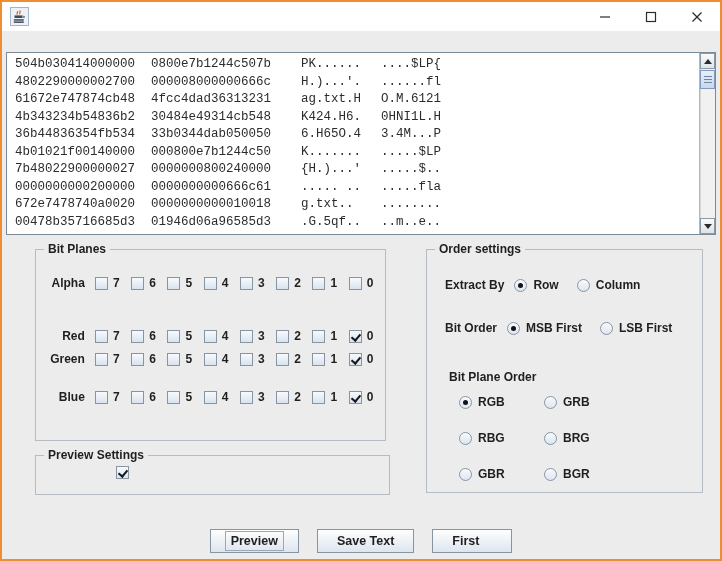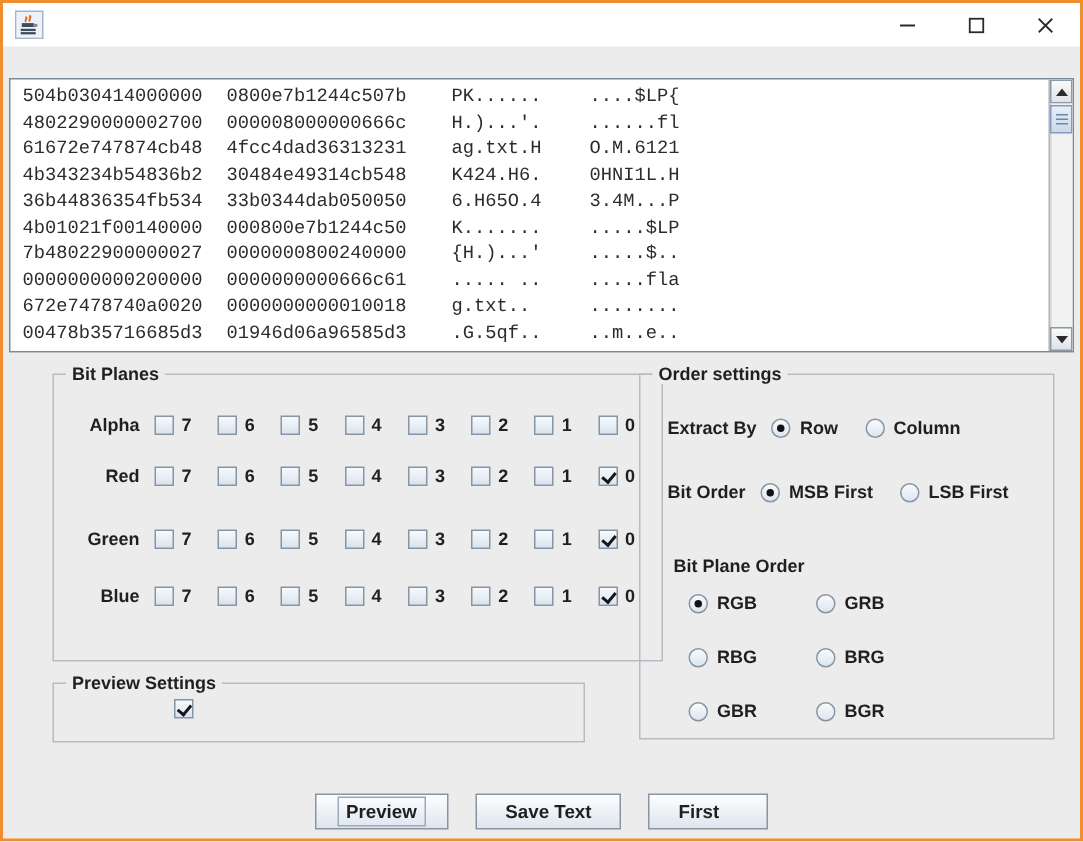--- a/index.html
+++ b/index.html
@@ -93,21 +93,21 @@
     font-size: 12.5px;
     line-height: 17.5px;
     color: #2c2c2c;
     white-space: pre;
     letter-spacing: 0px;
   }
   .hexline { height: 17.5px; }
   .hexline .c1 { display:inline-block; width: 136px; }
   .hexline .c2 { display:inline-block; width: 150px; }
   .hexline .c3 { display:inline-block; width: 80px; }
-  .hexline .c4 { display:inline-block;margin-left:12px; }
+  .hexline .c4 { display:inline-block; }
 
   
   .vscroll {
     position: absolute;
     right: 0; top: 0;
     width: 16px;
     height: 181px;
     background: #ececec;
     border-left: 1px solid #b6b6b6;
     box-sizing: border-box;
@@ -175,21 +175,21 @@
   .group-title {
     position: absolute;
     top: -8px; left: 8px;
     background: #ececec;
     padding: 0 4px;
     font-size: 12px;
     font-weight: bold;
     color: #1f1f1f;
   }
 
-  #bitplanes { left: 33px; top: 247px; width: 407px; height: 192px; }
+  #bitplanes { left: 33px; top: 247px; width: 351px; height: 192px; }
   #ordersettings { left: 424px; top: 247px; width: 277px; height: 244px; }
   #previewsettings { left: 33px; top: 453px; width: 355px; height: 40px; }
 
   
   .bp-row {
     position: absolute;
     left: 0;
     height: 22px;
     width: 100%;
     display: flex;
@@ -412,21 +412,21 @@
           </span>
           <span class="bp-cell">
             <span class="cb"></span>
             <span class="num">1</span>
           </span>
           <span class="bp-cell">
             <span class="cb"></span>
             <span class="num">0</span>
           </span>
         </div>
-        <div class="bp-row" style="top: 56px;">
+        <div class="bp-row" style="top: 75px;">
           <span class="bp-label">Red</span>
           <span class="bp-cell">
             <span class="cb"></span>
             <span class="num">7</span>
           </span>
           <span class="bp-cell">
             <span class="cb"></span>
             <span class="num">6</span>
           </span>
           <span class="bp-cell">

